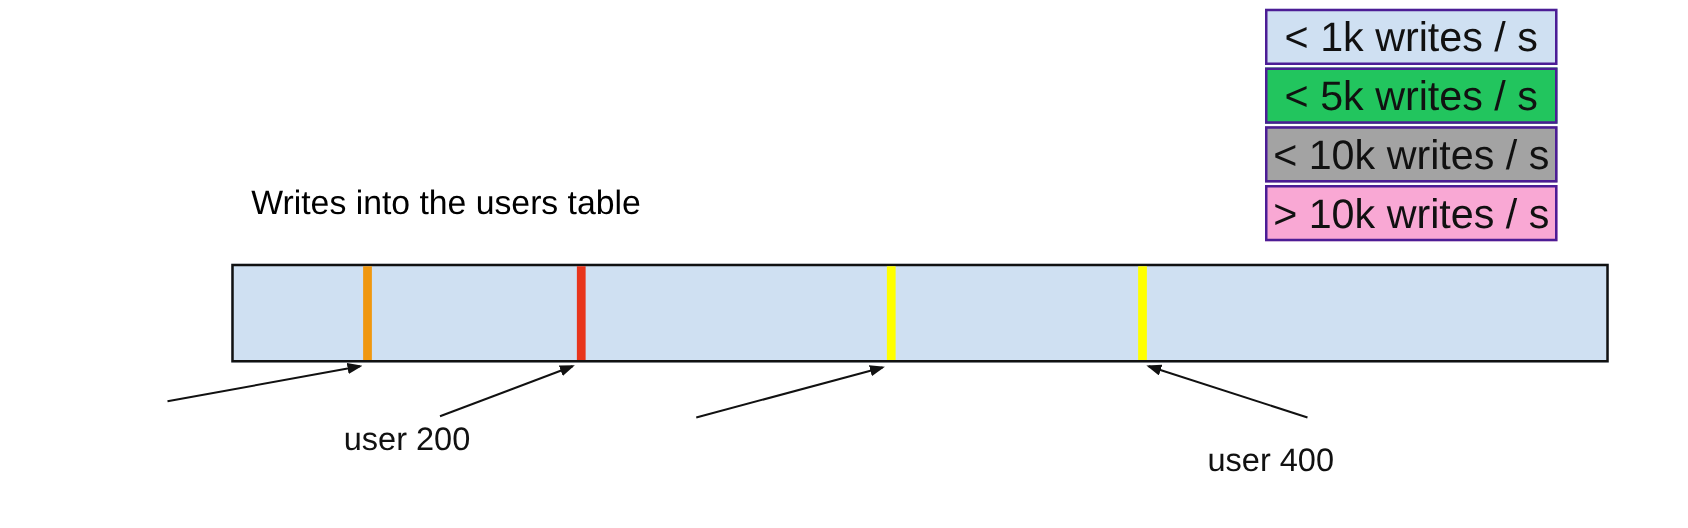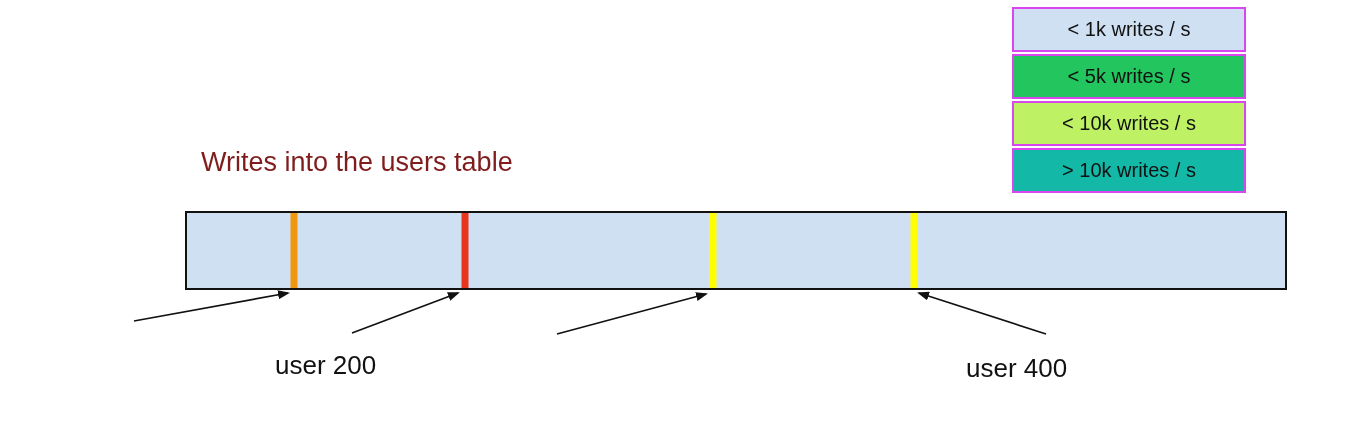--- a/index.html
+++ b/index.html
@@ -13,40 +13,40 @@
     width: 1350px;
     height: 422px;
     background: #ffffff;
     overflow: hidden;
   }
   .title {
     position: absolute;
     left: 201px;
     top: 147px;
     font-size: 27px;
-    color: #7f1d1d;
+    color: #000000;
     white-space: nowrap;
   }
   
   .legend {
     position: absolute;
     left: 1012px;
     top: 7px;
     width: 234px;
   }
   .legend-item {
     box-sizing: border-box;
     width: 234px;
     height: 45px;
-    border: 2px solid #d946ef;
+    border: 2px solid #4c1d95;
     margin-bottom: 2px;
     display: flex;
     align-items: center;
     justify-content: center;
-    font-size: 20px;
+    font-size: 33px;
     color: #111111;
     white-space: nowrap;
   }
   
   .bar {
     position: absolute;
     left: 185px;
     top: 211px;
     width: 1102px;
     height: 79px;
@@ -61,21 +61,21 @@
     transform: translateX(-50%);
   }
   
   .callout {
     position: absolute;
     font-size: 26px;
     color: #111111;
     white-space: nowrap;
   }
   .callout.u100 { left: 57px;  top: 333px; }
-  .callout.u200 { left: 275px; top: 350px; }
+  .callout.u200 { left: 275px; top: 336px; }
   .callout.u300 { left: 493px; top: 349px; }
   .callout.u400 { left: 966px; top: 353px; }
   
   .arrows {
     position: absolute;
     left: 0;
     top: 0;
     width: 1350px;
     height: 422px;
     pointer-events: none;
@@ -84,22 +84,22 @@
 </head>
 <body>
 
 <div class="canvas">
 
   <div class="title">Writes into the users table</div>
 
   <div class="legend" id="legend">
       <div class="legend-item" style="background: rgb(207, 224, 242);">&lt; 1k writes / s</div>
       <div class="legend-item" style="background: #22c55e;">&lt; 5k writes / s</div>
-      <div class="legend-item" style="background: #bef264;">&lt; 10k writes / s</div>
-      <div class="legend-item" style="background: #14b8a6;">&gt; 10k writes / s</div>
+      <div class="legend-item" style="background: #a3a3a3;">&lt; 10k writes / s</div>
+      <div class="legend-item" style="background: #f9a8d4;">&gt; 10k writes / s</div>
     </div>
 
   <div class="bar" id="bar" style="background: rgb(207, 224, 242);">
       <div class="marker" style="left: 9.7%; background: rgb(240, 151, 15);"></div>
       <div class="marker" style="left: 25.3%; background: rgb(232, 53, 28);"></div>
       <div class="marker" style="left: 47.9%; background: rgb(255, 255, 0);"></div>
       <div class="marker" style="left: 66.2%; background: rgb(255, 255, 0);"></div>
     </div>
 
   <svg class="arrows" viewBox="0 0 1350 422">

